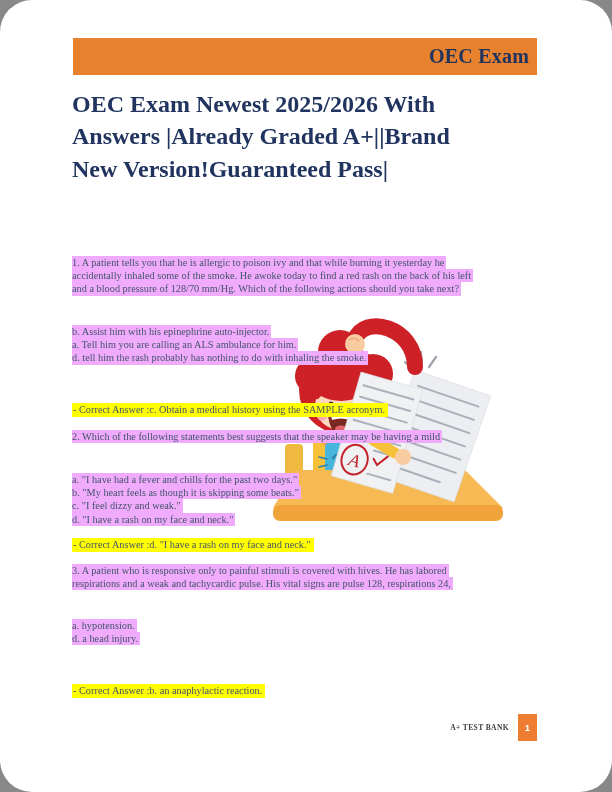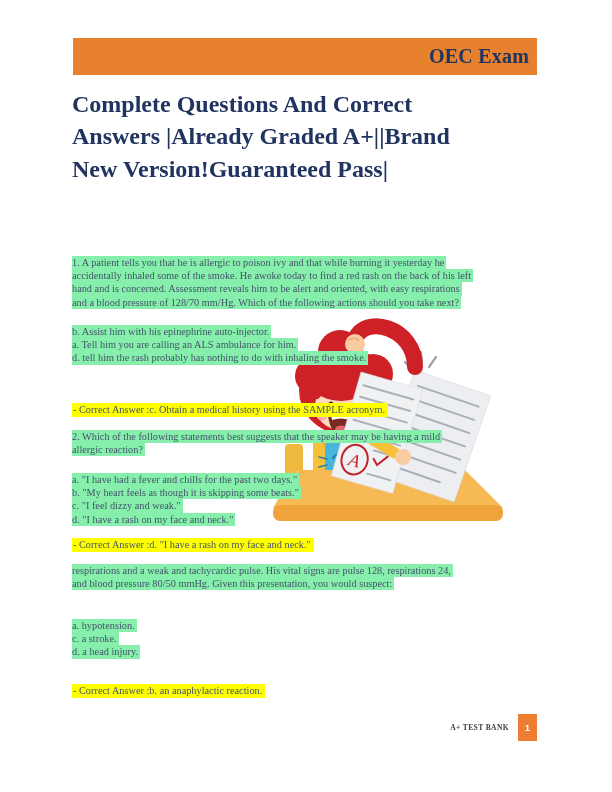--- a/index.html
+++ b/index.html
@@ -1,19 +1,20 @@
 <!DOCTYPE html>
 <html><head>
 <meta charset="utf-8">
 <style>
   html,body{margin:0;padding:0;background:#888;}
   .page{
     position:relative;width:612px;height:792px;margin:0 auto;
     background:#ffffff;overflow:hidden;
     font-family:"Liberation Serif",serif;
+    border-radius:32px;
   }
   
   .header-bar{
     position:absolute;left:73px;top:38px;width:464px;height:37px;
     background:#E8812E;z-index:2;
     display:flex;align-items:center;justify-content:flex-end;
   }
   .header-bar .hdr-text{
     font-family:"Liberation Serif",serif;font-size:20px;font-weight:600;
     color:#21345F;padding-right:8px;letter-spacing:.2px;
@@ -26,21 +27,21 @@
   }
   
   .content{position:absolute;left:0;top:0;width:612px;height:792px;z-index:1;}
   .block{
     position:absolute;left:72px;width:478px;
     font-family:"Liberation Serif",serif;
     font-size:10.3px;line-height:13.2px;color:#44546A;
   }
   .block .line{height:13.2px;white-space:nowrap;}
   .block .line span{display:inline-block;}
-  .block .line .wbg{background:#86efac;padding:0 2px 0 0;}
+  .block .line .wbg{background:#f0abfc;padding:0 2px 0 0;}
   .block .line .hl{background:#FFFF00;padding:0 3px 1px 1px;}
   
   .illustration{position:absolute;left:265px;top:312px;width:250px;height:213px;z-index:0;}
   
   .footer{
     position:absolute;right:75px;top:714px;height:27px;z-index:2;
     display:flex;align-items:center;
   }
   .footer .brand{
     font-family:Liberation Serif, serif;font-size:7.5px;font-weight:bold;
@@ -55,21 +56,21 @@
 </head>
 <body>
 
 <div class="page">
 
   <div class="header-bar">
     <span class="hdr-text">OEC Exam</span>
   </div>
 
   <div class="doc-title">
-    <div>Complete Questions And Correct</div>
+    <div>OEC Exam Newest 2025/2026 With</div>
     <div>Answers |Already Graded A+||Brand</div>
     <div>New Version!Guaranteed Pass|</div>
   </div>
 
   <svg class="illustration" viewBox="0 0 250 213" role="img" aria-label="Cartoon child with red hair cheering with a raised fist while holding up a graded test paper marked with a red circled A, sitting at an orange desk">
 
     <rect x="20" y="132" width="18" height="44" rx="4" fill="#EFB93F"></rect>
 
     <g>
 
@@ -157,51 +158,48 @@
       <path d="M150,55 C150,14 98,2 90,28" fill="none" stroke="#CE2027" stroke-width="16" stroke-linecap="round"></path>
       <circle cx="90" cy="32" r="10" fill="#F9CBA0"></circle>
       <path d="M84,28 q6,-4 10,1" fill="none" stroke="#E8A87C" stroke-width="1.6"></path>
     </g>
   </svg>
 
   <div class="content">
       <div class="block paragraph" style="top: 256px;">
         <div class="line"><span class="wbg">1. A patient tells you that he is allergic to poison ivy and that while burning it yesterday he</span></div>
         <div class="line"><span class="wbg">accidentally inhaled some of the smoke. He awoke today to find a red rash on the back of his left</span></div>
-        <div class="line"><span class="wbg">hand and is concerned. Assessment reveals him to be alert and oriented, with easy respirations</span></div>
         <div class="line"><span class="wbg">and a blood pressure of 128/70 mm/Hg. Which of the following actions should you take next?</span></div>
       </div>
       <div class="block options" style="top: 325px;">
         <div class="line"><span class="wbg">b. Assist him with his epinephrine auto-injector.</span></div>
         <div class="line"><span class="wbg">a. Tell him you are calling an ALS ambulance for him.</span></div>
         <div class="line"><span class="wbg">d. tell him the rash probably has nothing to do with inhaling the smoke.</span></div>
       </div>
       <div class="block answer" style="top: 403px;">
         <div class="line"><span class="hl">- Correct Answer :c. Obtain a medical history using the SAMPLE acronym.</span></div>
       </div>
       <div class="block paragraph" style="top: 430px;">
         <div class="line"><span class="wbg">2. Which of the following statements best suggests that the speaker may be having a mild</span></div>
-        <div class="line"><span class="wbg">allergic reaction?</span></div>
       </div>
       <div class="block options" style="top: 473px;">
         <div class="line"><span class="wbg">a. "I have had a fever and chills for the past two days."</span></div>
         <div class="line"><span class="wbg">b. "My heart feels as though it is skipping some beats."</span></div>
         <div class="line"><span class="wbg">c. "I feel dizzy and weak."</span></div>
         <div class="line"><span class="wbg">d. "I have a rash on my face and neck."</span></div>
       </div>
       <div class="block answer" style="top: 538px;">
         <div class="line"><span class="hl">- Correct Answer :d. "I have a rash on my face and neck."</span></div>
       </div>
       <div class="block paragraph" style="top: 564px;">
+        <div class="line"><span class="wbg">3. A patient who is responsive only to painful stimuli is covered with hives. He has labored</span></div>
         <div class="line"><span class="wbg">respirations and a weak and tachycardic pulse. His vital signs are pulse 128, respirations 24,</span></div>
-        <div class="line"><span class="wbg">and blood pressure 80/50 mmHg. Given this presentation, you would suspect:</span></div>
       </div>
       <div class="block options" style="top: 619px;">
         <div class="line"><span class="wbg">a. hypotension.</span></div>
-        <div class="line"><span class="wbg">c. a stroke.</span></div>
         <div class="line"><span class="wbg">d. a head injury.</span></div>
       </div>
       <div class="block answer" style="top: 684px;">
         <div class="line"><span class="hl">- Correct Answer :b. an anaphylactic reaction.</span></div>
       </div>
     </div>
 
   <div class="footer">
     <span class="brand">A+ TEST BANK</span>
     <span class="page-num">1</span>

